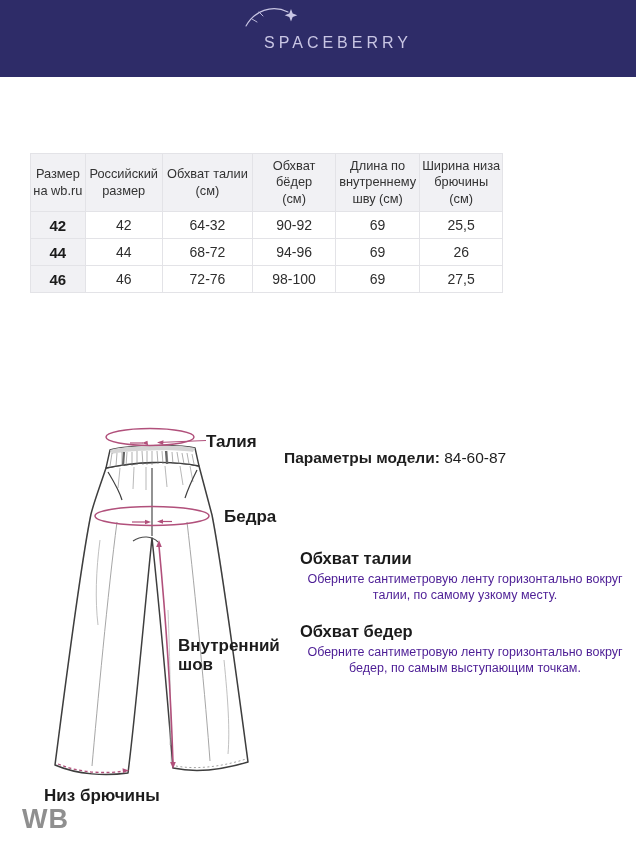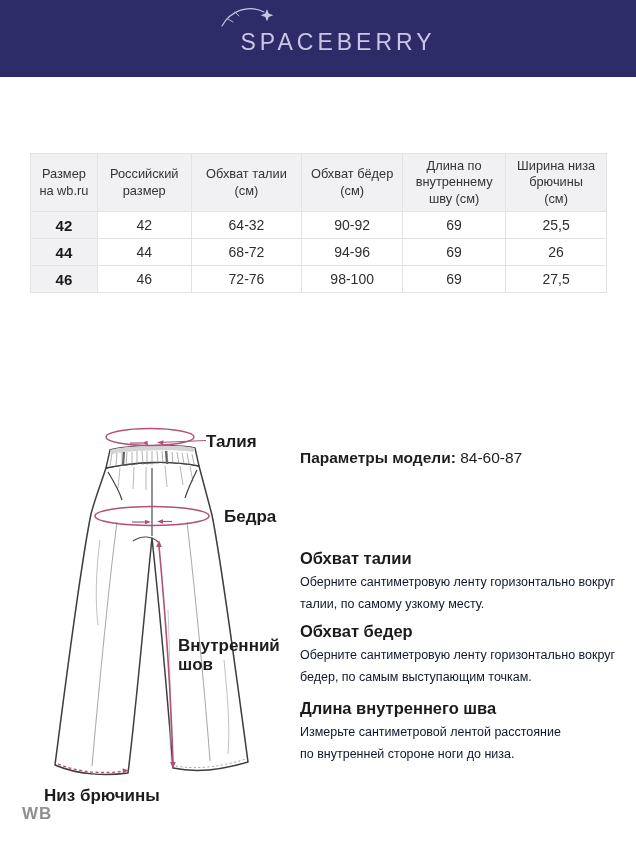--- a/index.html
+++ b/index.html
@@ -3,49 +3,49 @@
 <meta charset="utf-8">
 <style>
   html,body{margin:0;padding:0;background:#fff;}
   .page{position:relative;width:636px;height:848px;background:#ffffff;overflow:hidden;
         font-family:"Liberation Sans",sans-serif;}
 
   
   .banner{position:absolute;left:0;top:0;width:636px;height:77px;background:#2e2c68;
           display:flex;align-items:center;justify-content:center;}
   .logo{position:relative;height:100%;display:flex;align-items:center;}
-  .logo-text{color:#c9c6e4;font-size:23px;letter-spacing:4px;font-weight:normal;
+  .logo-text{color:#c9c6e4;font-size:16px;letter-spacing:4px;font-weight:normal;
              padding-top:8px;margin-left:40px;}
   .comet{position:absolute;left:20px;top:2px;}
 
   
-  .size-table{position:absolute;left:30px;top:153px;width:577px;border-collapse:collapse;
+  .size-table{position:absolute;left:30px;top:153px;width:473px;border-collapse:collapse;
               table-layout:fixed;}
   .size-table th,.size-table td{border:1px solid #e3e3e7;text-align:center;
               vertical-align:middle;padding:0;}
   .size-table thead th{height:57px;background:#f1f1f4;font-weight:normal;
               font-size:12.8px;line-height:1.3;color:#333;white-space:pre-line;}
   .size-table tbody td{height:26px;font-size:14px;color:#2e2e2e;background:#fff;}
   .size-table tbody td.rowhead{background:#f1f1f4;font-weight:bold;font-size:15px;color:#1b1b1b;}
   .c1{width:11.6%}.c2{width:16.3%}.c3{width:19.2%}.c4{width:17.5%}.c5{width:17.9%}.c6{width:17.5%}
 
   
   .pants-diagram{position:absolute;left:20px;top:410px;}
   .pants-diagram text{font-family:"Liberation Sans",sans-serif;font-weight:bold;
               font-size:17px;fill:#1c1c1c;}
 
   
-  .model-info{position:absolute;left:300px;top:447px;font-size:15.5px;line-height:21.5px;color:#1e1e1e;}
+  .model-info{position:absolute;left:284px;top:447px;font-size:15.5px;line-height:21.5px;color:#1e1e1e;}
   .model-info .lbl{font-weight:bold;}
   .guide{position:absolute;left:300px;width:330px;}
   .guide h3{margin:0;font-size:16.5px;line-height:22px;color:#1a1a1a;font-weight:bold;}
-  .guide p{margin:2px 0 0 0;font-size:12.5px;line-height:22px;color:#0f172a;white-space:pre-line;}
+  .guide p{margin:2px 0 0 0;font-size:12.5px;line-height:16px;color:#4c1d95;white-space:pre-line;text-align:center;}
   .guide-1{top:547px}.guide-2{top:620px}.guide-3{top:697px}
 
-  .wb-mark{position:absolute;left:22px;top:804px;font-size:17px;font-weight:bold;
+  .wb-mark{position:absolute;left:22px;top:804px;font-size:27px;font-weight:bold;
            color:#8f8f8f;letter-spacing:1px;}
 </style>
 </head>
 <body>
 
 <div class="page">
 
   <header class="banner">
     <div class="logo">
       <svg class="comet" width="62" height="32" viewBox="0 0 62 32">
@@ -176,21 +176,16 @@
   <section class="guide guide-1">
     <h3>Обхват талии</h3>
     <p>Оберните сантиметровую ленту горизонтально вокруг
 талии, по самому узкому месту.</p>
   </section>
   <section class="guide guide-2">
     <h3>Обхват бедер</h3>
     <p>Оберните сантиметровую ленту горизонтально вокруг
 бедер, по самым выступающим точкам.</p>
   </section>
-  <section class="guide guide-3">
-    <h3>Длина внутреннего шва</h3>
-    <p>Измерьте сантиметровой лентой расстояние
-по внутренней стороне ноги до низа.</p>
-  </section>
 
   <div class="wb-mark">WB</div>
 
 </div>
 
 </body></html>

